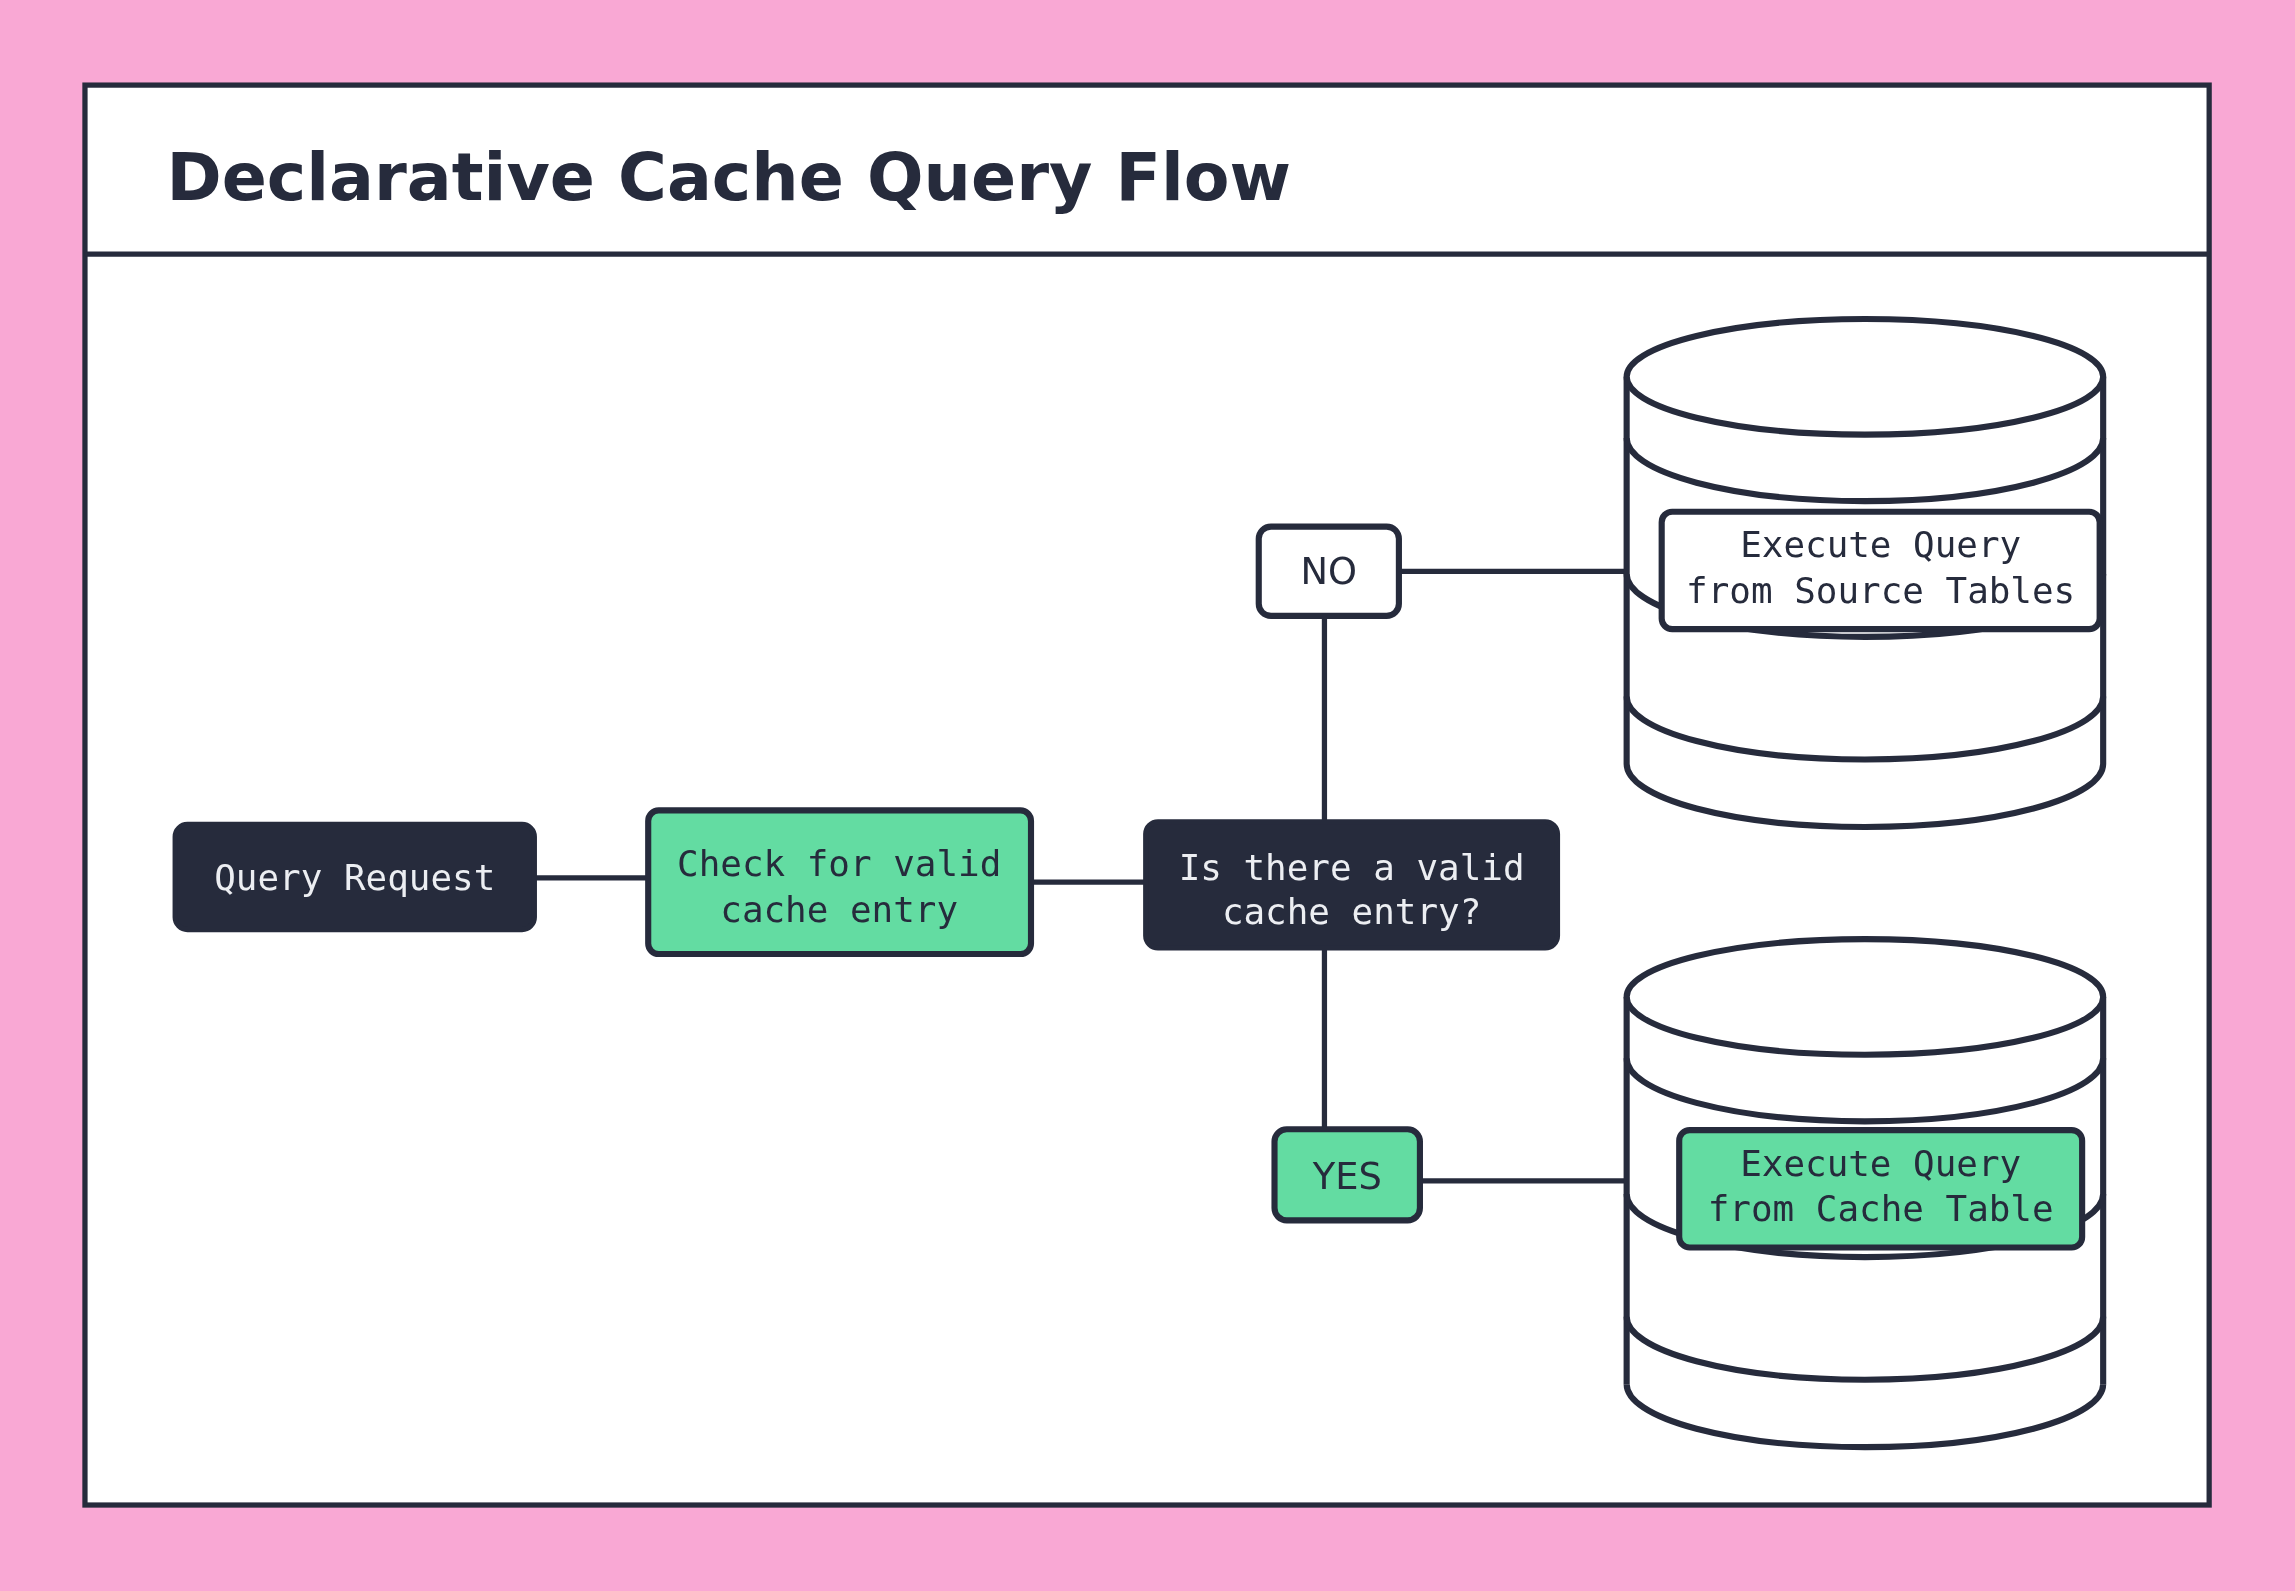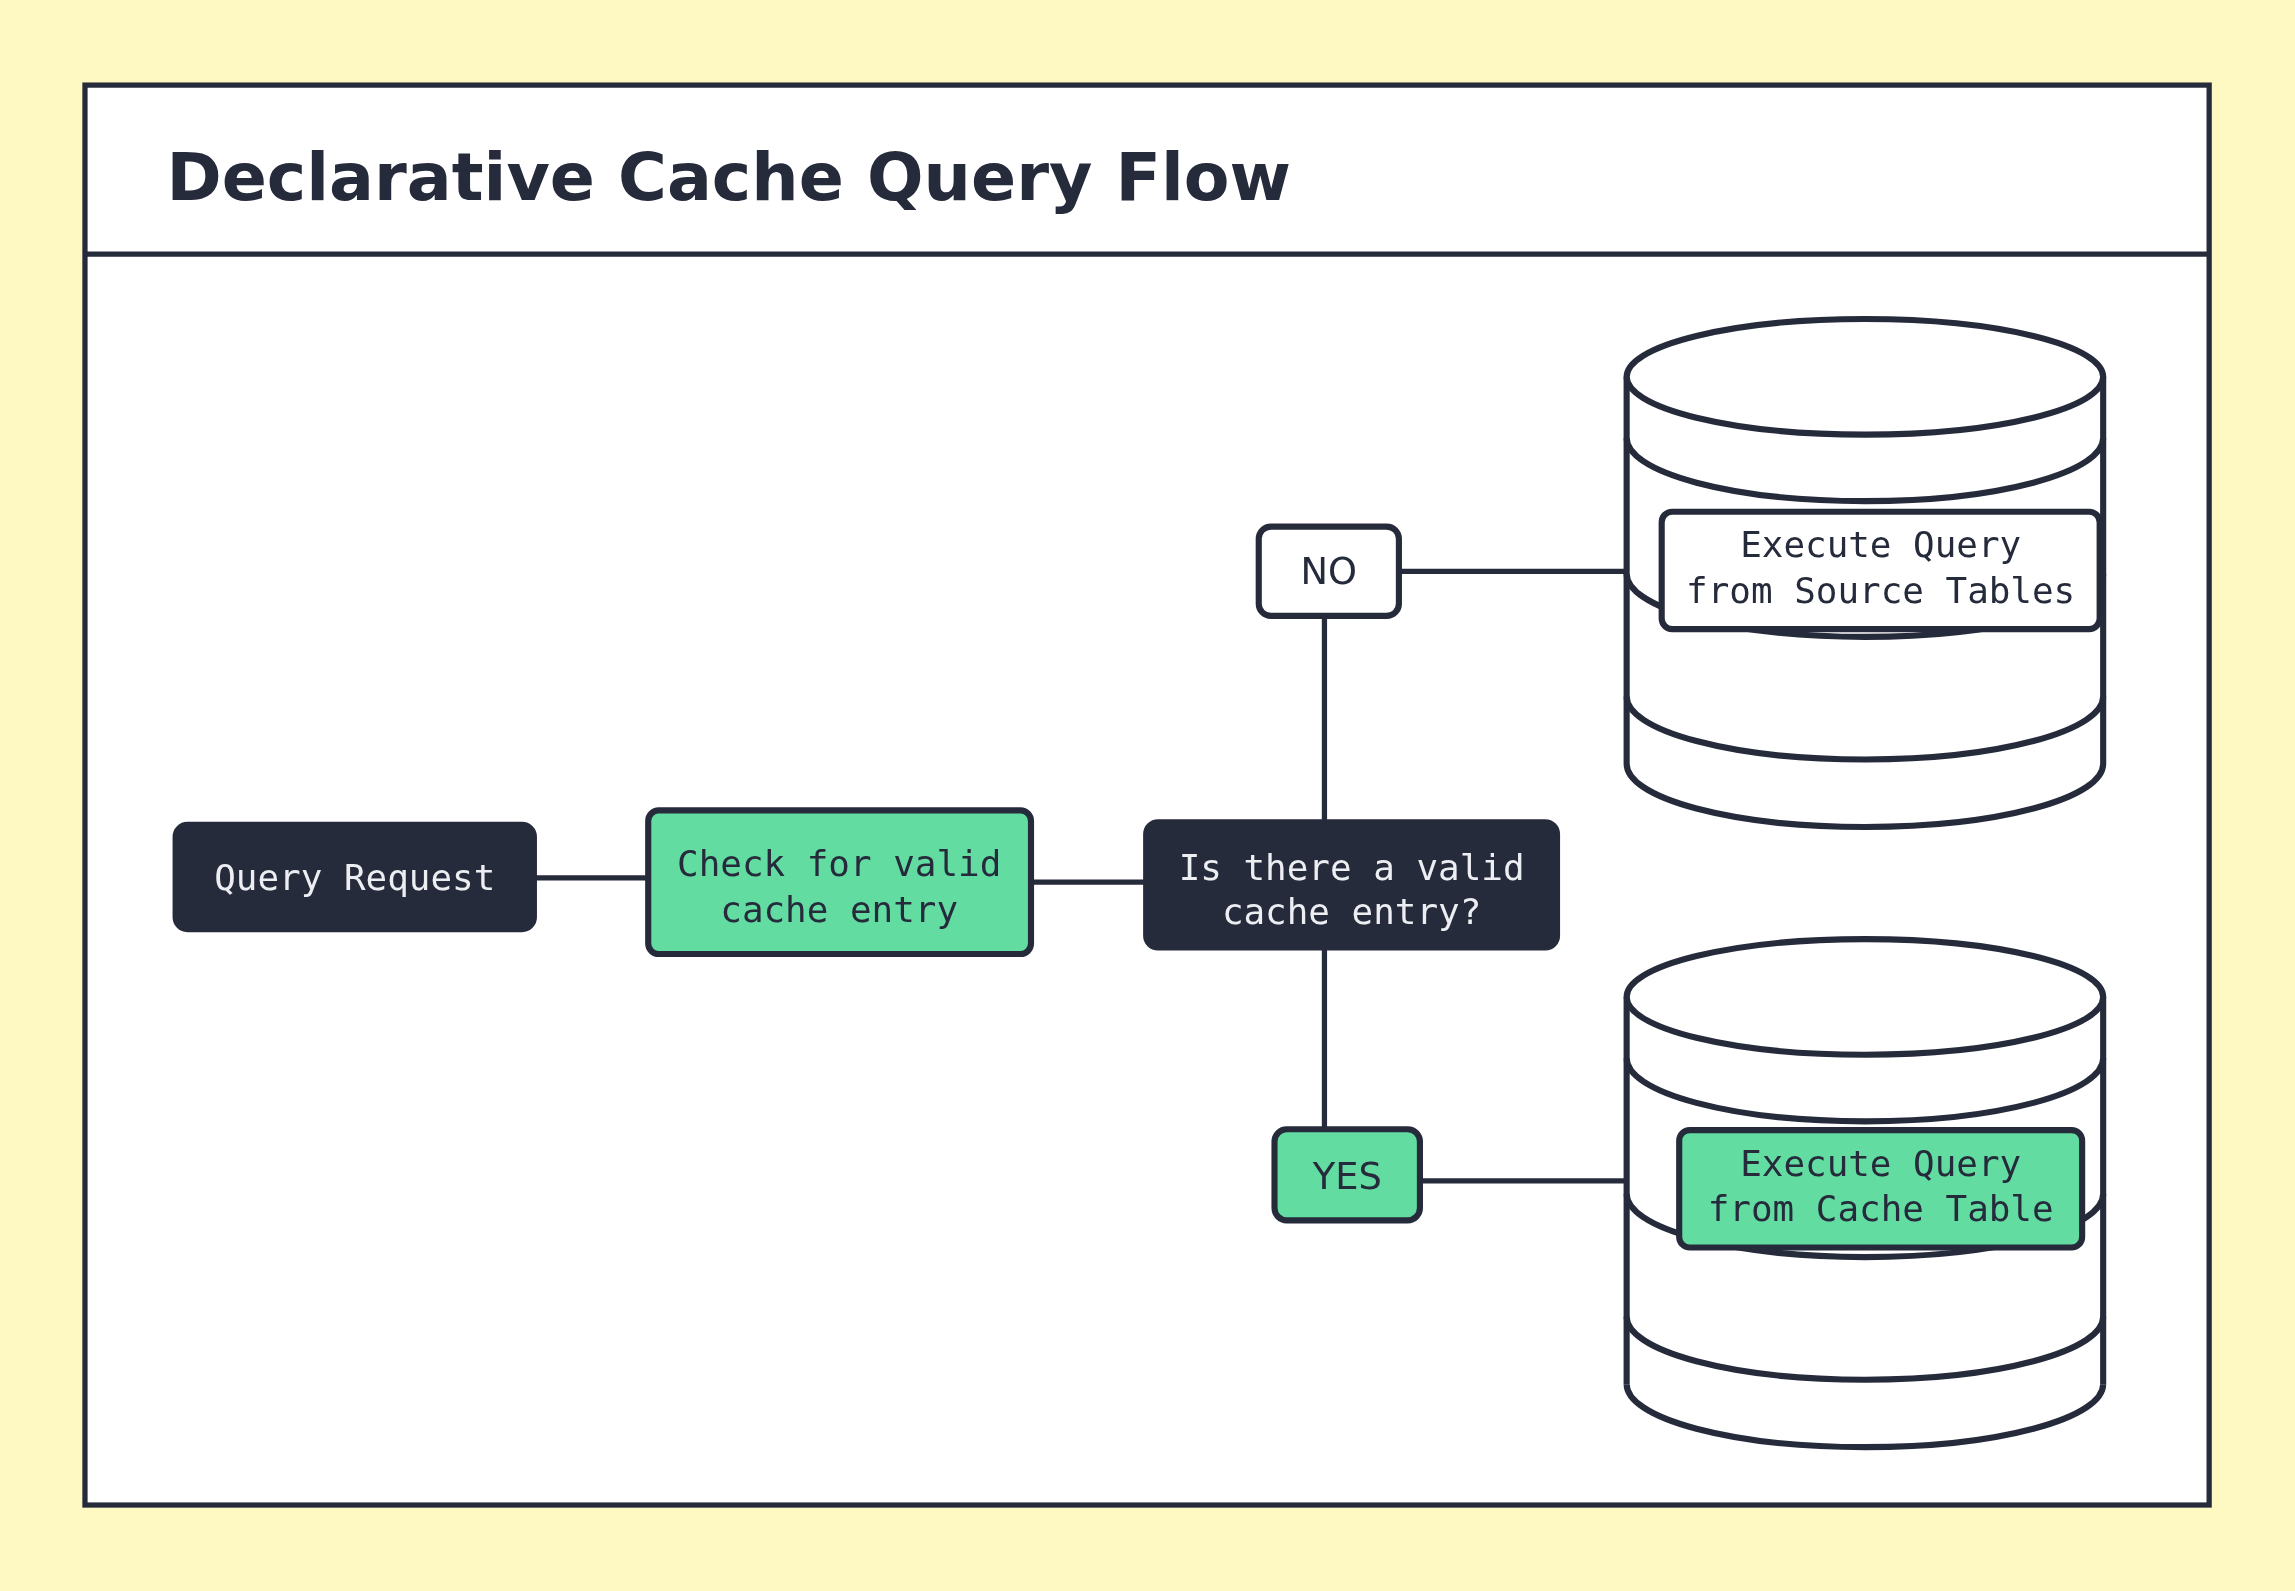--- a/index.html
+++ b/index.html
@@ -11,21 +11,21 @@
   body {
     width: 2295px;
     height: 1591px;
     overflow: hidden;
     font-family: "Liberation Sans", sans-serif;
   }
   #stage {
     position: relative;
     width: 2295px;
     height: 1591px;
-    background: #fef9c3;
+    background: #f9a8d4;
   }
   svg#diagram {
     position: absolute;
     left: 0;
     top: 0;
     width: 2295px;
     height: 1591px;
     display: block;
   }
   .frame-rect {

